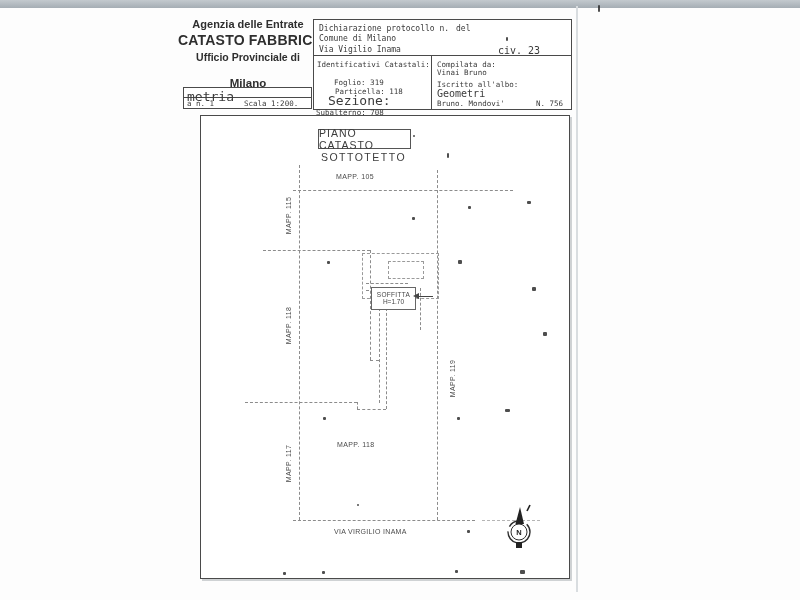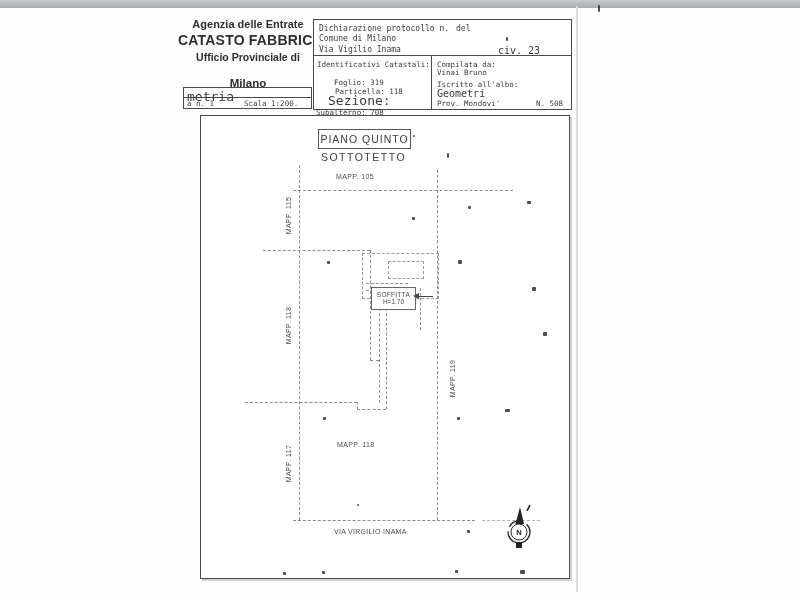--- a/index.html
+++ b/index.html
@@ -57,28 +57,28 @@
     <div class="abs" style="left:117px;top:0;width:0;height:53px;border-left:1px solid #4a4a4a;"></div>
     <div class="abs mono" style="left:3px;top:4px;font-size:7.5px;">Identificativi Catastali:</div>
     <div class="abs mono" style="left:14px;top:13px;font-size:13px;margin-top:24px;">Sezione:</div>
     <div class="abs mono" style="left:20px;top:22px;font-size:7.5px;">Foglio: 319</div>
     <div class="abs mono" style="left:2px;top:31px;font-size:7.5px;margin-left:19px;">Particella: 118</div>
     <div class="abs mono" style="left:2px;top:52px;font-size:7.5px;">Subalterno: 708</div>
     <div class="abs mono" style="left:123px;top:4px;font-size:7.5px;">Compilata da:</div>
     <div class="abs mono" style="left:123px;top:12px;font-size:7.5px;text-align:right;">Vinai Bruno</div>
     <div class="abs mono" style="left:123px;top:24px;font-size:7.5px;">Iscritto all'albo:</div>
     <div class="abs mono" style="left:123px;top:32px;font-size:10px;">Geometri</div>
-    <div class="abs mono" style="left:123px;top:43px;font-size:7.5px;">Prov. Mondovi'</div>
-    <div class="abs mono" style="left:222px;top:43px;font-size:7.5px;">N. 508</div>
+    <div class="abs mono" style="left:123px;top:43px;font-size:7.5px;">Bruno. Mondovi'</div>
+    <div class="abs mono" style="left:222px;top:43px;font-size:7.5px;">N. 756</div>
   </div>
 
   <div class="abs" style="left:200px;top:115px;width:368px;height:462px;border:1px solid #4a4a4a;background:#fff;box-shadow:2px 2px 0 rgba(120,128,134,.35);"></div>
 
   <div class="abs" style="left:318px;top:129px;width:91px;height:18px;border:1px solid #555;background:#fff;display:flex;align-items:center;justify-content:center;">
-    <span class="t" style="font-size:10.5px;letter-spacing:1px;color:#3c3c3c;">PIANO QUINTO</span>
+    <span class="t" style="font-size:10.5px;letter-spacing:1px;color:#3c3c3c;">PIANO CATASTO</span>
   </div>
   <div class="abs t" style="left:318px;top:151px;width:91px;text-align:center;font-size:10.5px;letter-spacing:1.5px;color:#3c3c3c;">SOTTOTETTO</div>
   <div class="abs speck" style="left:413px;top:135px;width:2px;height:2px;"></div>
   <div class="abs speck" style="left:447px;top:153px;width:2px;height:5px;"></div>
 
   <div class="abs dlh" style="left:293px;top:190px;width:220px;"></div>
   <div class="abs dlv" style="left:299px;top:165px;height:355px;"></div>
   <div class="abs dlv" style="left:437px;top:170px;height:350px;"></div>
   <div class="abs dlh" style="left:293px;top:520px;width:182px;"></div>
   <div class="abs dlh lt" style="left:482px;top:520px;width:58px;"></div>

